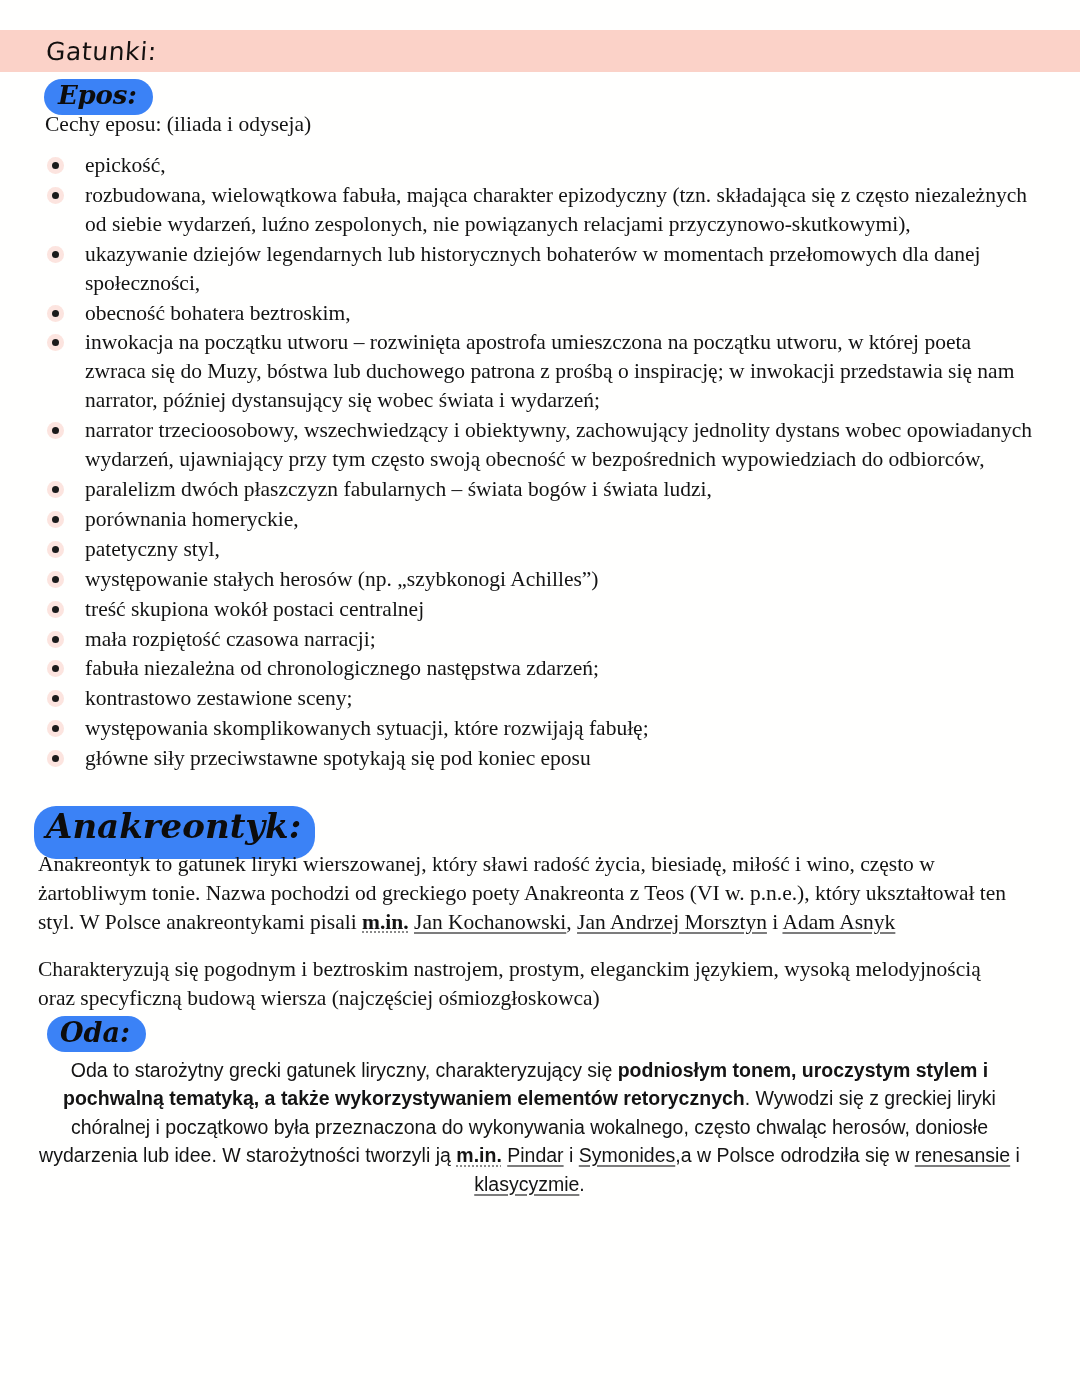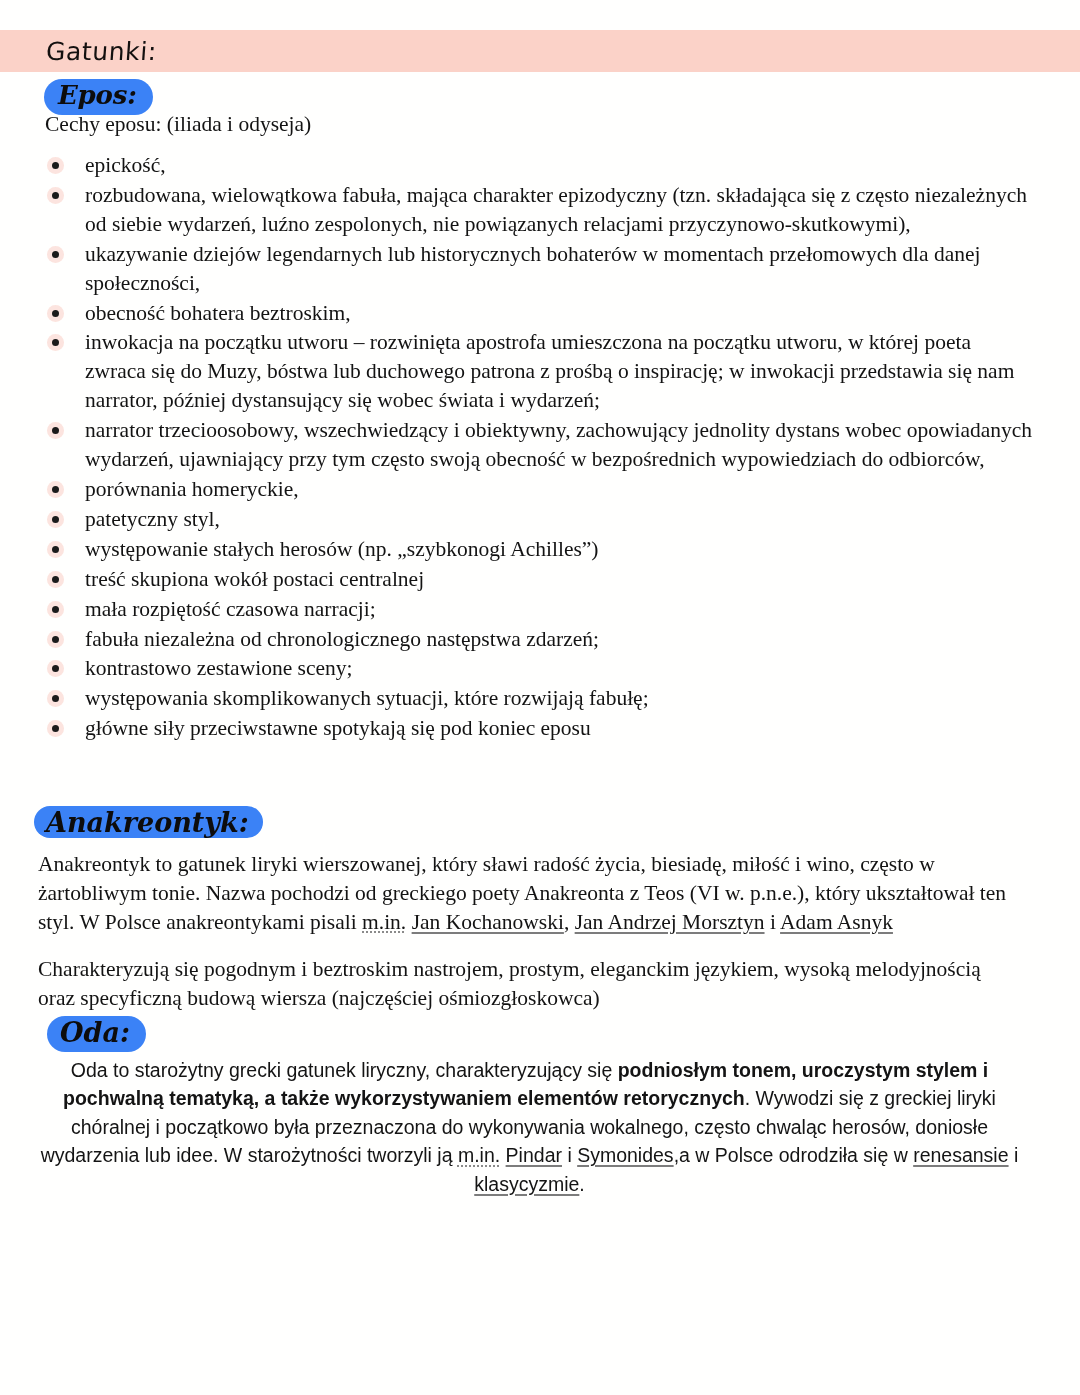--- a/index.html
+++ b/index.html
@@ -66,23 +66,23 @@
     font-size: 26px;
     letter-spacing: -0.2px;
   }
 
   .sec-anakreontyk {
     position: absolute;
     left: 34px;
     top: 806px;
   }
   .sec-anakreontyk .pill-heading {
-    font-size: 27px;
+    font-size: 34px;
     letter-spacing: 0px;
-    padding: 1px 14px 0 12px;
+    padding: 1px 14px 13px 12px;
   }
 
   .sec-oda {
     position: absolute;
     left: 47px;
     top: 1016px;
   }
   .sec-oda .pill-heading {
     font-size: 27px;
     padding: 1px 16px 4px 13px;
@@ -169,20 +169,21 @@
     text-underline-offset: 3px;
     text-decoration-thickness: 1.5px;
     color: inherit;
   }
   .spell-u {
     text-decoration: underline dotted;
     text-decoration-color: #8a8a8a;
     text-underline-offset: 3px;
     text-decoration-thickness: 1.5px;
     color: inherit;
+    font-weight: bold;
   }
 </style>
 </head>
 <body>
 
 <div class="page">
 
   <div class="band-heading">
     <span class="band-text">Gatunki:</span>
   </div>
@@ -193,20 +194,21 @@
 
   <div class="epos-intro">Cechy eposu: (iliada i odyseja)</div>
 
   <ul class="epos-list">
     <li><span class="bullet"></span><span>epickość,</span></li>
     <li><span class="bullet"></span><span>rozbudowana, wielowątkowa fabuła, mająca charakter epizodyczny (tzn. składająca się z często niezależnych od siebie wydarzeń, luźno zespolonych, nie powiązanych relacjami przyczynowo-skutkowymi),</span></li>
     <li><span class="bullet"></span><span>ukazywanie dziejów legendarnych lub historycznych bohaterów w momentach przełomowych dla danej społeczności,</span></li>
     <li><span class="bullet"></span><span>obecność bohatera beztroskim,</span></li>
     <li><span class="bullet"></span><span>inwokacja na początku utworu – rozwinięta apostrofa umieszczona na początku utworu, w której poeta zwraca się do Muzy, bóstwa lub duchowego patrona z prośbą o inspirację; w inwokacji przedstawia się nam narrator, później dystansujący się wobec świata i wydarzeń;</span></li>
     <li><span class="bullet"></span><span>narrator trzecioosobowy, wszechwiedzący i obiektywny, zachowujący jednolity dystans wobec opowiadanych wydarzeń, ujawniający przy tym często swoją obecność w bezpośrednich wypowiedziach do odbiorców,</span></li>
+    <li><span class="bullet"></span><span>paralelizm dwóch płaszczyzn fabularnych – świata bogów i świata ludzi,</span></li>
     <li><span class="bullet"></span><span>porównania homeryckie,</span></li>
     <li><span class="bullet"></span><span>patetyczny styl,</span></li>
     <li><span class="bullet"></span><span>występowanie stałych herosów (np. „szybkonogi Achilles”)</span></li>
     <li><span class="bullet"></span><span>treść skupiona wokół postaci centralnej</span></li>
     <li><span class="bullet"></span><span>mała rozpiętość czasowa narracji;</span></li>
     <li><span class="bullet"></span><span>fabuła niezależna od chronologicznego następstwa zdarzeń;</span></li>
     <li><span class="bullet"></span><span>kontrastowo zestawione sceny;</span></li>
     <li><span class="bullet"></span><span>występowania skomplikowanych sytuacji, które rozwijają fabułę;</span></li>
     <li><span class="bullet"></span><span>główne siły przeciwstawne spotykają się pod koniec eposu</span></li>
   </ul>

